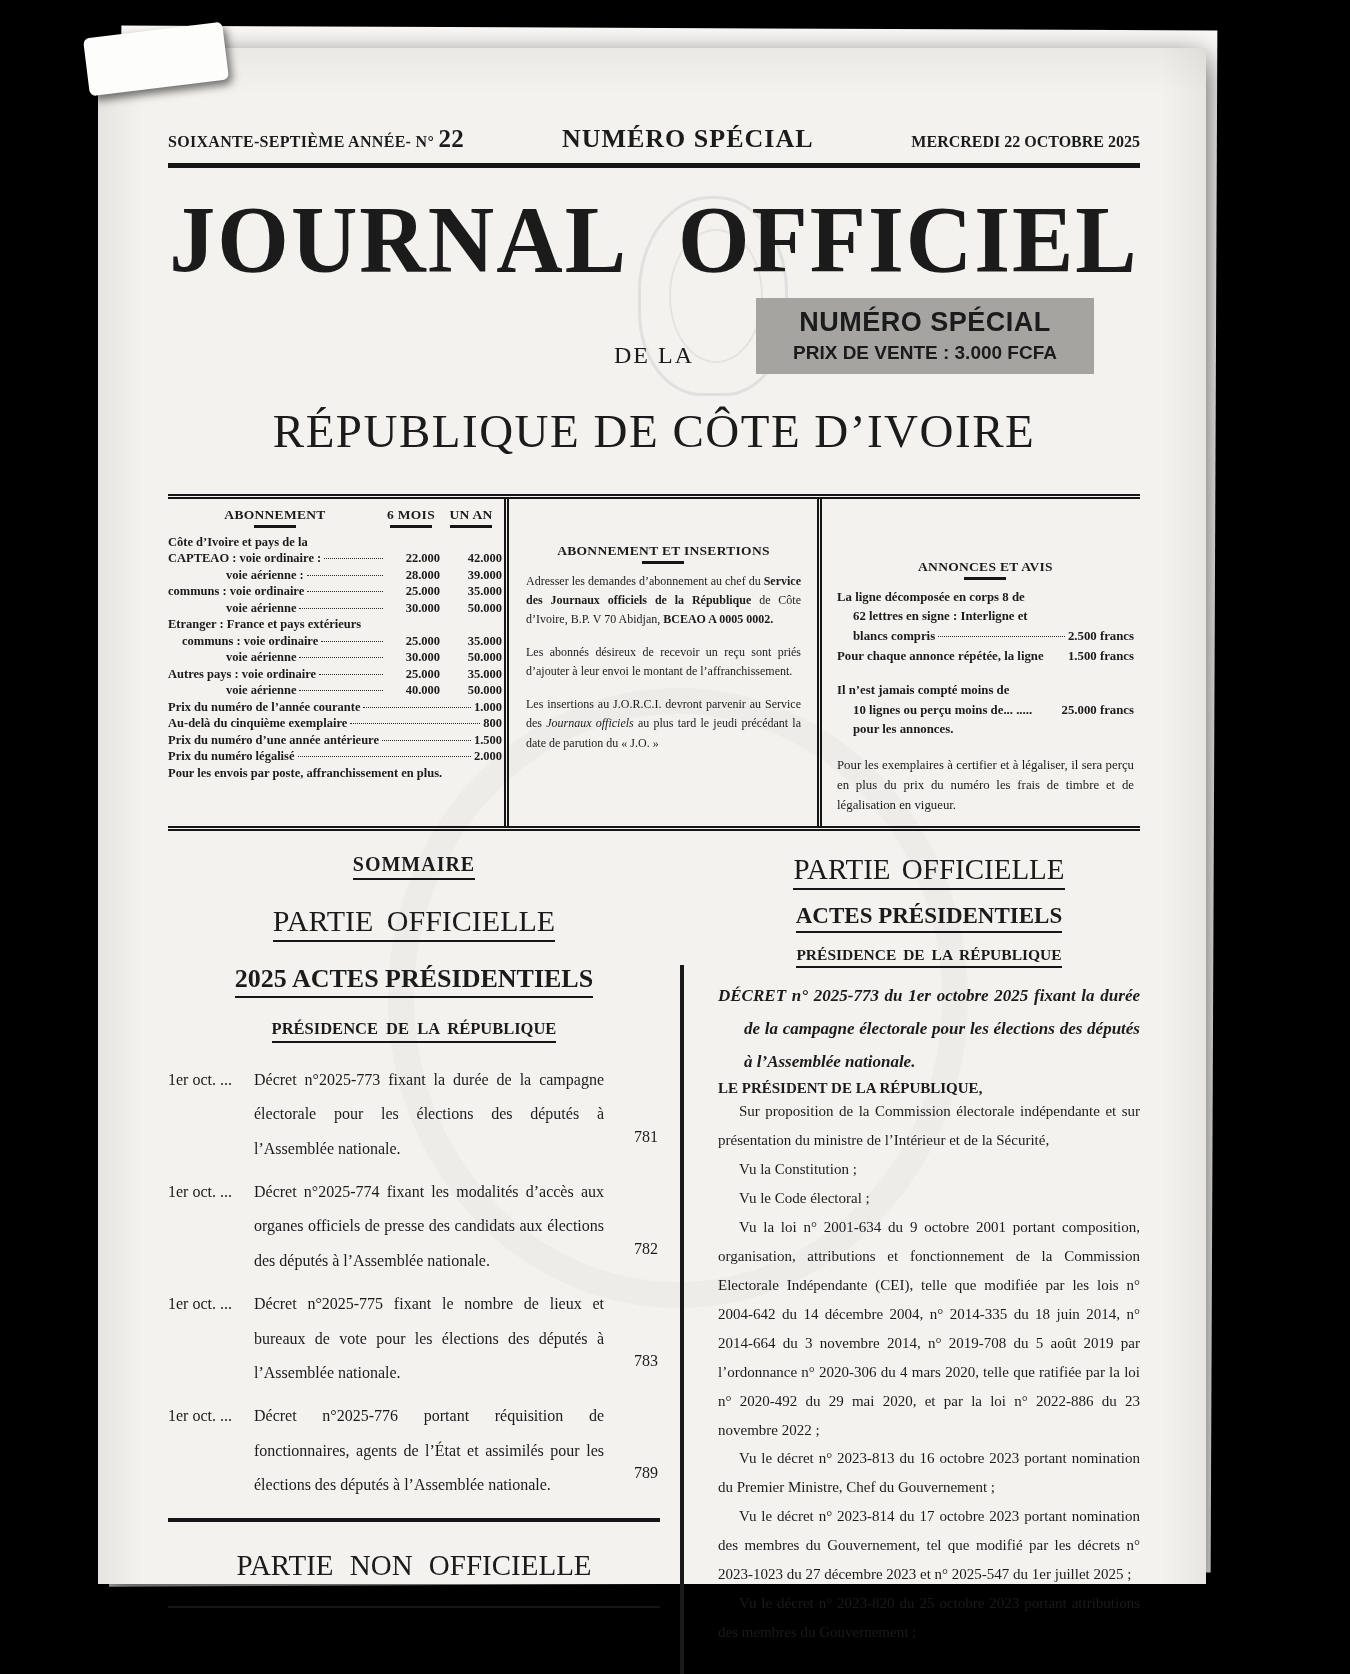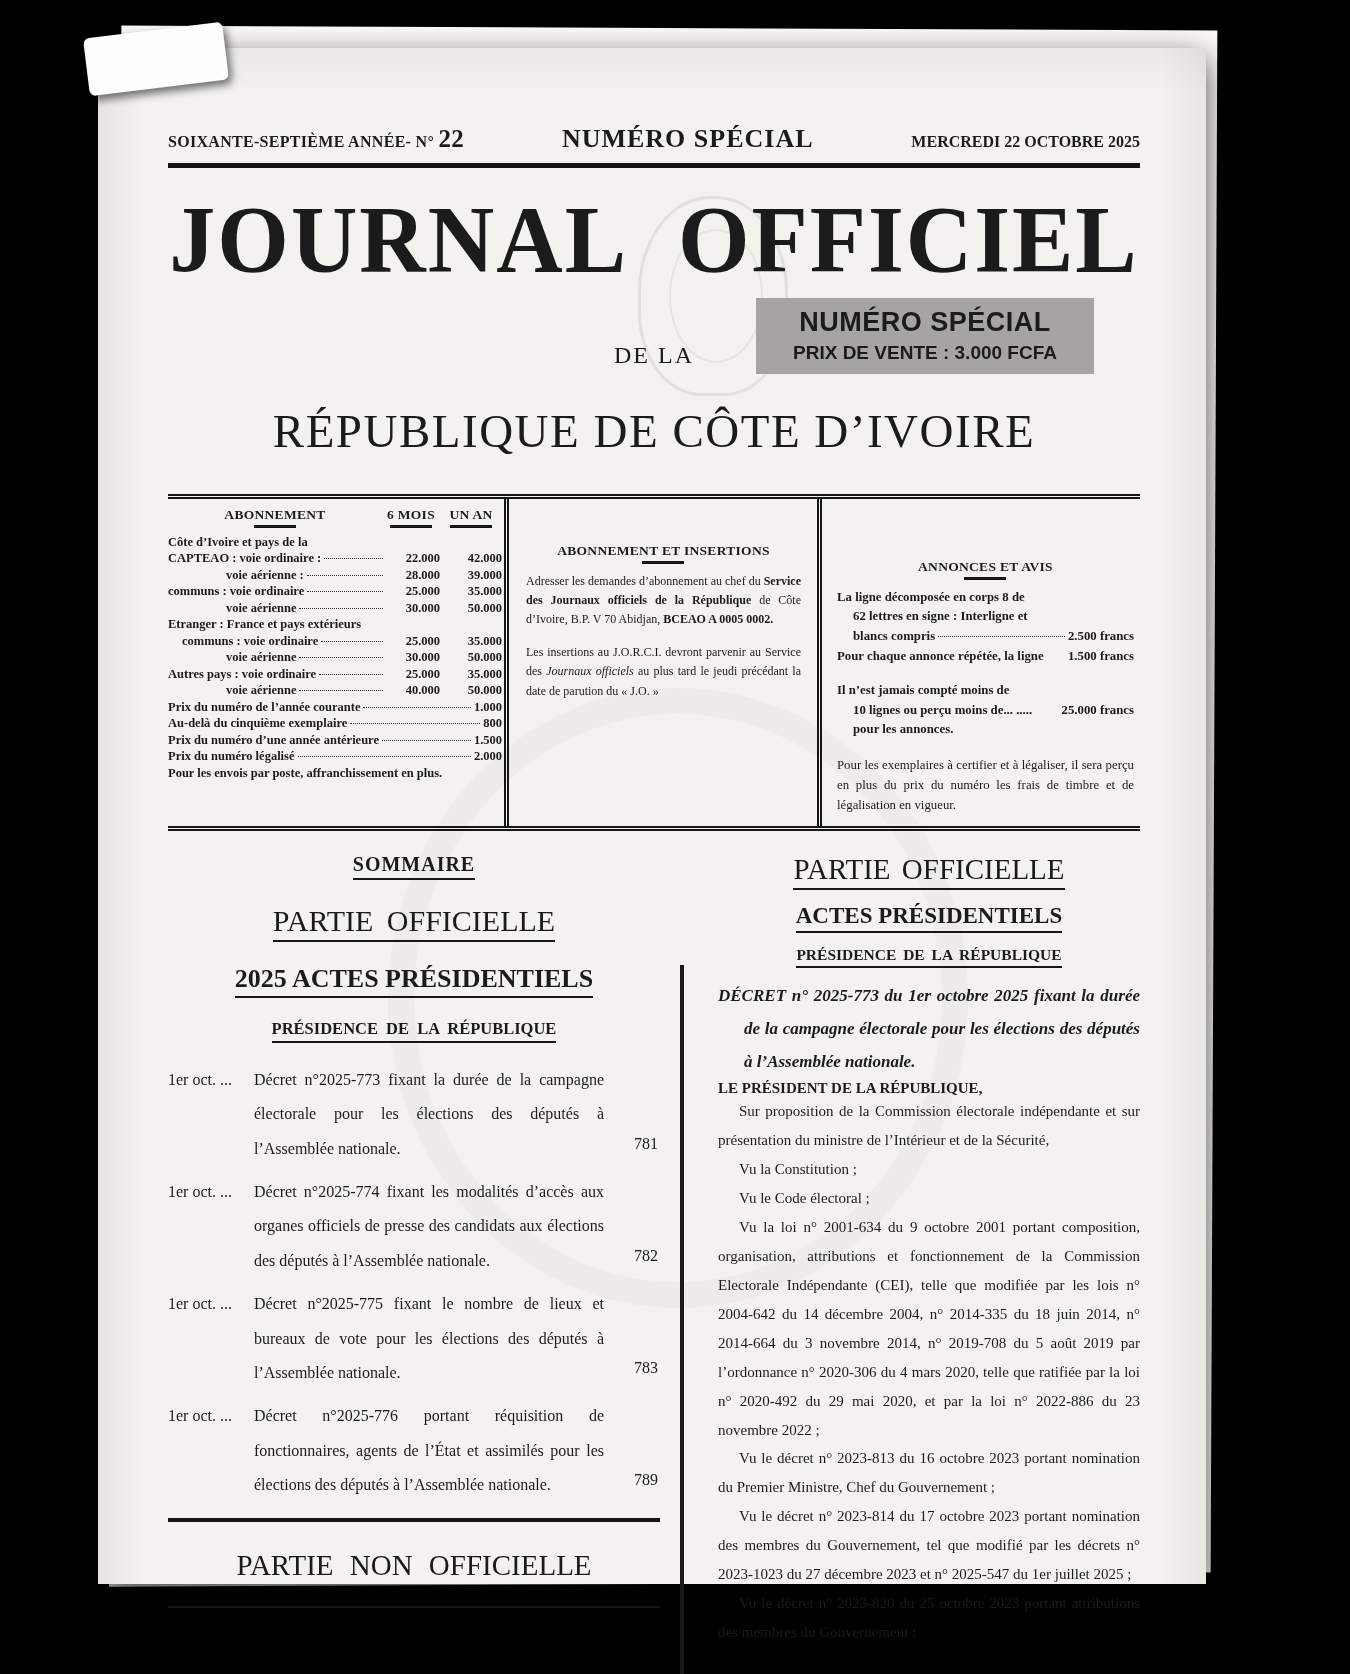--- a/index.html
+++ b/index.html
@@ -100,21 +100,21 @@
   .u { border-bottom:2px solid #161616; padding-bottom:3px; }
   .som-title { text-align:center; font-size:20px; font-weight:700; letter-spacing:1px; }
   .po1 { text-align:center; font-size:30px; word-spacing:6px; margin-top:28px; }
   .actes1 { text-align:center; font-size:26px; font-weight:700; margin-top:26px; }
   .pres1 { text-align:center; font-size:16.5px; font-weight:700; word-spacing:4px; margin-top:25px; }
 
   .toc { margin-top:24px; }
   .toc-entry { position:relative; display:flex; font-size:16px; line-height:2.15; margin-bottom:9px; }
   .toc-date { width:86px; flex:none; }
   .toc-text { flex:1; text-align:justify; padding-right:56px; }
-  .toc-page { position:absolute; right:2px; bottom:5px; }
+  .toc-page { position:absolute; right:2px; bottom:12px; }
 
   .rule-tt2 { margin-top:16px; height:4px; border-top:3.5px solid #151515; border-bottom:1.5px solid #151515; }
   .pno { text-align:center; font-size:29px; word-spacing:9px; margin:27px 0 24px; }
   .rule-single { border-top:2.5px solid #151515; }
   .avis-row { display:flex; justify-content:space-between; font-size:20px; margin-top:62px; padding-right:2px; }
 
   .rightcol { padding-left:14px; }
   .po2 { text-align:center; font-size:29px; word-spacing:4px; }
   .actes2 { text-align:center; font-size:23px; font-weight:700; margin-top:17px; }
   .pres2 { text-align:center; font-size:15.5px; font-weight:700; word-spacing:3px; margin-top:17px; }
@@ -245,20 +245,21 @@
               </div>
               <div class="ab-row ind0">
                 <span class="ab-label" style="flex: 1 1 0%;">Pour les envois par poste, affranchissement en plus.</span>
               </div>
             </div>
         </div>
 
         <div class="ib-col ib-c2">
           <div class="headline"><span class="colhead">ABONNEMENT ET INSERTIONS</span></div>
           <p class="ins-p"><span>Adresser les demandes d’abonnement au chef du </span><b>Service des Journaux officiels de la République</b><span> de Côte d’Ivoire, B.P. V 70 Abidjan, </span><b>BCEAO A 0005 0002.</b></p>
+          <p class="ins-p">Les abonnés désireux de recevoir un reçu sont priés d’ajouter à leur envoi le montant de l’affranchissement.</p>
           <p class="ins-p"><span>Les insertions au J.O.R.C.I. devront parvenir au Service des </span><i>Journaux officiels</i><span> au plus tard le jeudi précédant la date de parution du « J.O. »</span></p>
         </div>
 
         <div class="ib-col ib-c3">
           <div class="headline"><span class="colhead">ANNONCES ET AVIS</span></div>
           <div class="an-line">La ligne décomposée en corps 8 de</div>
           <div class="an-line ind">62 lettres en signe : Interligne et</div>
           <div class="an-line ind flex">
             <span>blancs compris</span>
             <span class="dots"></span>

